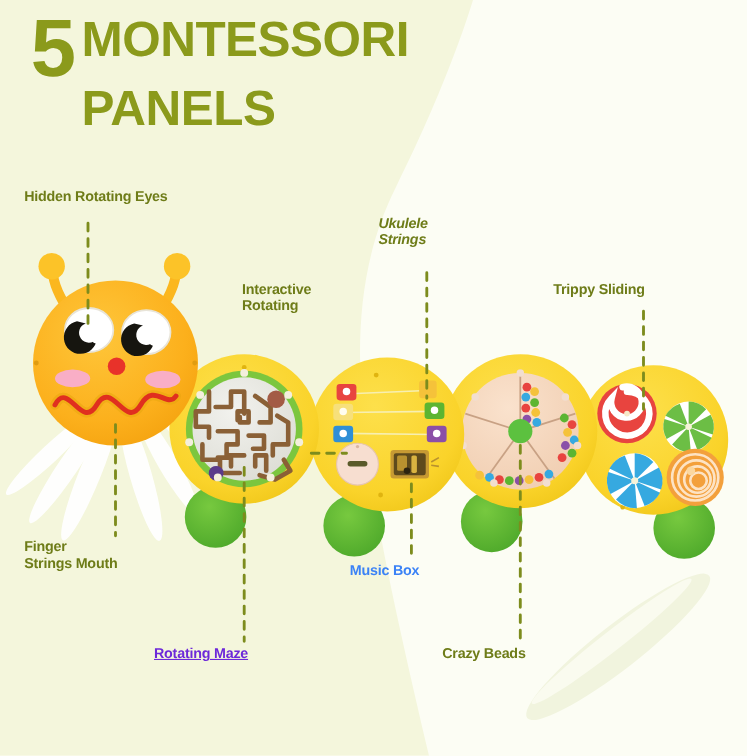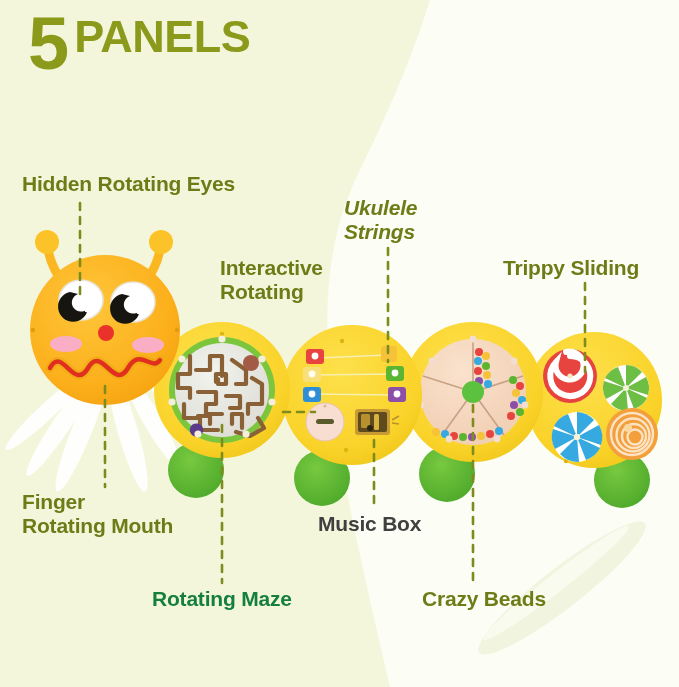--- a/index.html
+++ b/index.html
@@ -58,27 +58,27 @@
     flex-direction: column;
     padding-top: 4px;
   }
   .word-1, .word-2 {
     font-size: 45px;
     font-weight: bold;
     color: #8b9a1b;
     line-height: 0.99;
     letter-spacing: -0.5px;
   }
-  .word-2 { margin-top: 1px; }
+  .word-2 { margin-top: 18px; }
 
   
   .label {
     position: absolute;
     color: #6e7c18;
-    font-size: 21px;
+    font-size: 13px;
     font-weight: bold;
     line-height: 1.12;
     letter-spacing: -0.2px;
     white-space: pre-line;
     z-index: 45;
   }
 
   
   svg.scene {
     position: absolute;
@@ -129,20 +129,21 @@
       <path d="M0,0 L430,0 C430,0 410,70 360,170 C300,290 330,430 390,687 L0,687 Z" fill="#f4f6dc"></path>
       <ellipse cx="562" cy="588" rx="105" ry="20" transform="rotate(-38 562 588)" fill="#f1f4de"></ellipse>
       <ellipse cx="556" cy="583" rx="92" ry="9" transform="rotate(-38 556 583)" fill="#fafbef"></ellipse>
     </g>
   </svg>
 
   <div class="headline">
     <div class="headline-row">
       <div class="big-num">5</div>
       <div class="headline-words">
+        <div class="word-1">MONTESSORI</div>
         <div class="word-2">PANELS</div>
       </div>
     </div>
   </div>
 
   <svg class="scene" viewBox="0 0 679 687">
 
     <g opacity="0.95">
       <ellipse cx="82" cy="430" rx="10" ry="66" transform="rotate(22 82 430)" fill="#ffffff"></ellipse>
       <ellipse cx="62" cy="424" rx="9" ry="62" transform="rotate(34 62 424)" fill="#ffffff"></ellipse>
@@ -392,19 +393,19 @@
   </svg>
 
   <div id="labels-root">
       <div class="label" style="left: 22px; top: 172px; color: rgb(110, 124, 24);">Hidden Rotating Eyes</div>
       <div class="label" style="left: 220px; top: 256px; color: rgb(110, 124, 24);">Interactive
 Rotating</div>
       <div class="label" style="left: 344px; top: 196px; color: rgb(110, 124, 24); font-style: italic;">Ukulele
 Strings</div>
       <div class="label" style="left: 503px; top: 256px; color: rgb(110, 124, 24);">Trippy Sliding</div>
       <div class="label" style="left: 22px; top: 490px; color: rgb(110, 124, 24);">Finger
-Rotating Mouth</div>
-      <div class="label" style="left: 152px; top: 587px; color: #15803d;">Rotating Maze</div>
-      <div class="label" style="left: 318px; top: 512px; color: #404040;">Music Box</div>
-      <div class="label" style="left: 422px; top: 587px; color: rgb(110, 124, 24);">Crazy Beads</div>
+Strings Mouth</div>
+      <div class="label" style="left: 140px; top: 587px; color: #6d28d9; text-decoration: underline;">Rotating Maze</div>
+      <div class="label" style="left: 318px; top: 512px; color: #3b82f6;">Music Box</div>
+      <div class="label" style="left: 402px; top: 587px; color: rgb(110, 124, 24);">Crazy Beads</div>
     </div>
 
 </div>
 
 </body></html>

